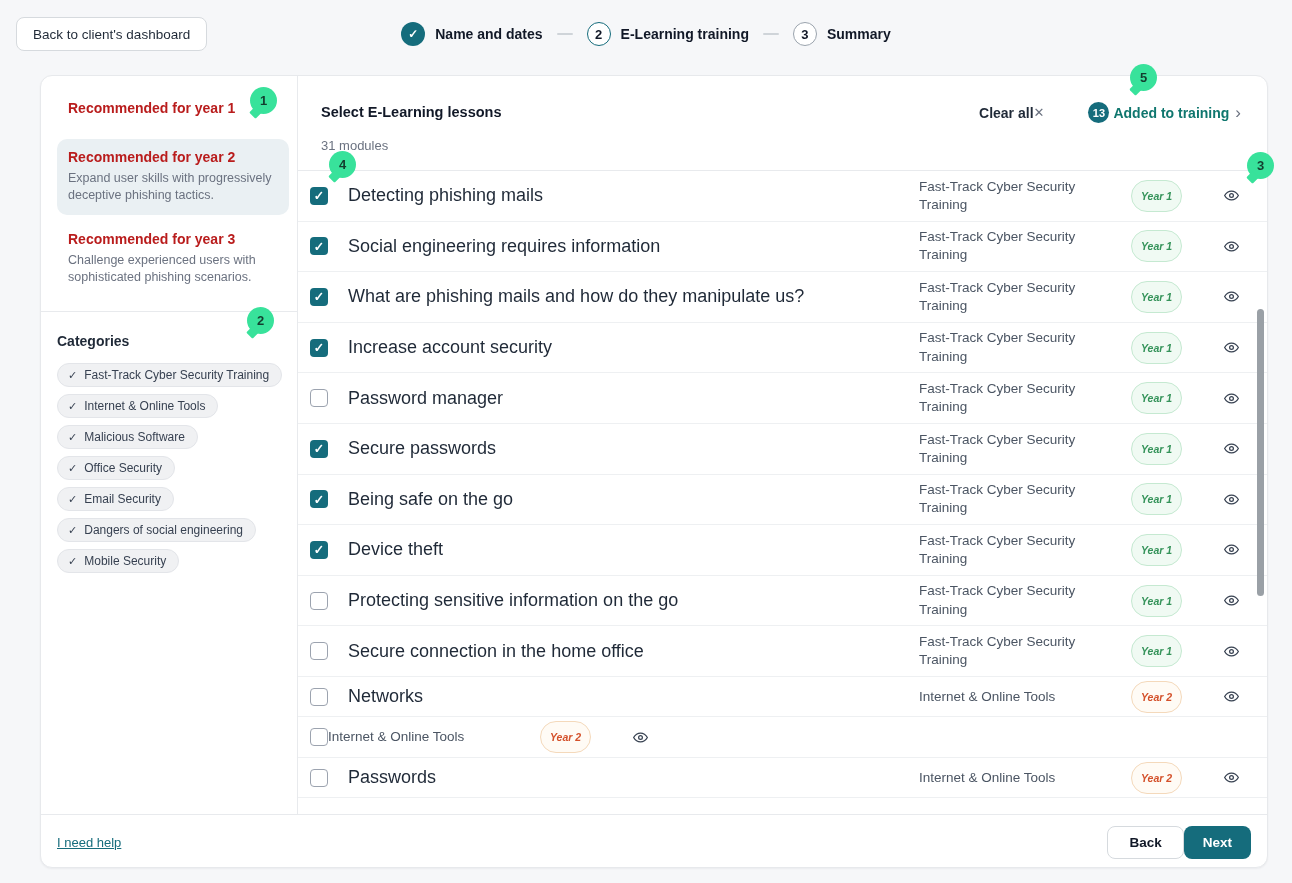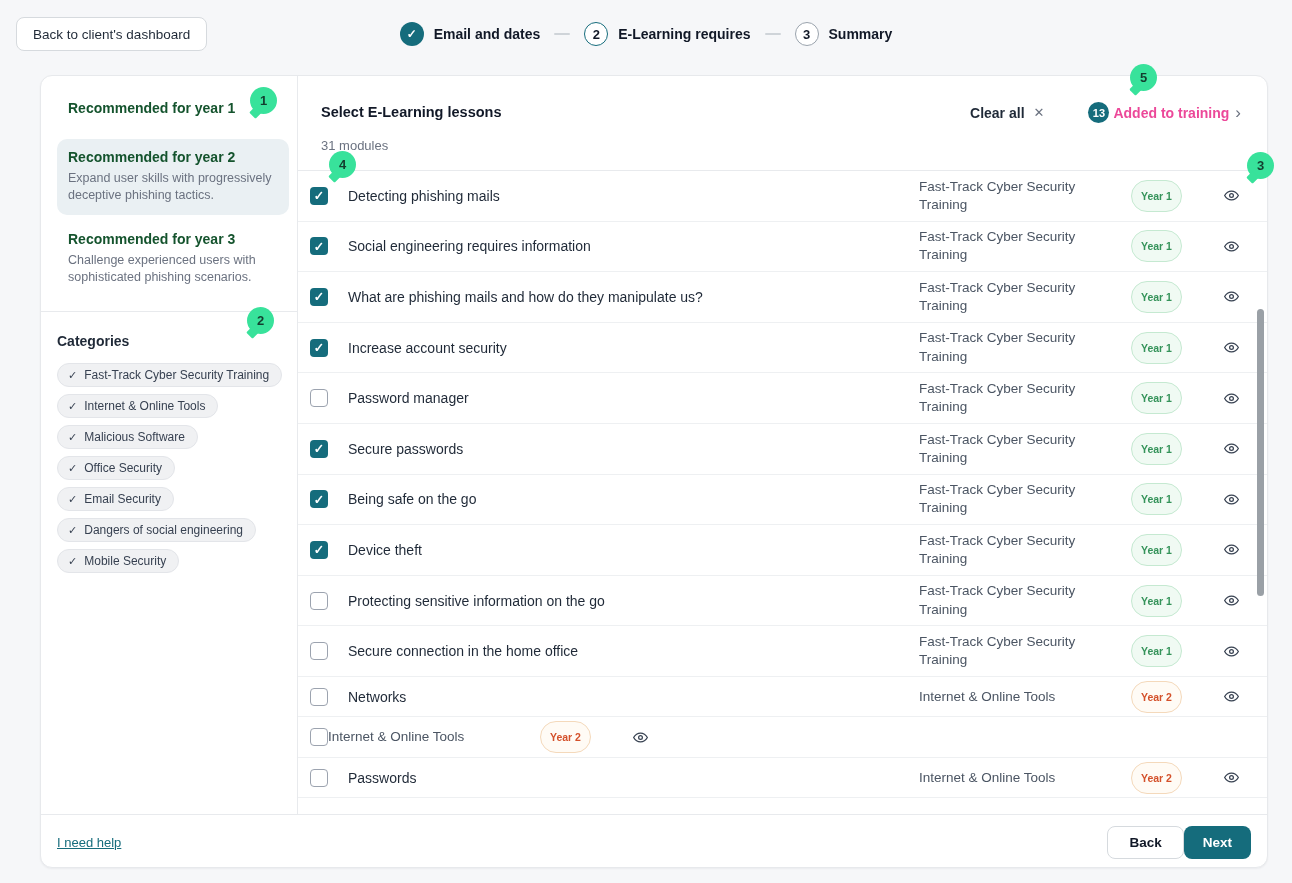--- a/index.html
+++ b/index.html
@@ -21,53 +21,53 @@
   .step-label{font-size:14px;font-weight:600;color:#111827;}
   .step-dash{width:16px;height:2px;background:#cfd4d9;border-radius:1px;}
   
   .card{position:absolute;left:40px;top:75px;width:1228px;height:793px;background:#fff;
     border:1px solid #e7e9ec;border-radius:12px;box-shadow:0 1px 2px rgba(16,24,40,.05);overflow:hidden;}
   .card-body{display:flex;height:738px;}
   
   .sidebar{width:257px;border-right:1px solid #e8eaed;padding:14px 8px 0 16px;flex:none;}
   .rec-item{padding:10px 11px 12px;border-radius:10px;margin-bottom:6px;cursor:pointer;}
   .rec-item.selected{background:#eaf0f3;}
-  .rec-title{font-size:14px;font-weight:600;color:#14532d;margin-bottom:5px;}
+  .rec-title{font-size:14px;font-weight:600;color:#b91c1c;margin-bottom:5px;}
   .rec-desc{font-size:12.5px;color:#6b7280;line-height:1.32;}
   .sidebar-divider{border-top:1px solid #e8eaed;margin:14px -8px 0 -16px;}
   .cat-title{font-size:14px;font-weight:700;margin:21px 0 14px;color:#1f2937;}
   .chip-line{display:block;}
   .chip{display:inline-flex;align-items:center;gap:7px;background:#f0f1f3;border:1px solid #e3e5e9;
     border-radius:999px;padding:4px 12px 4px 10px;font-size:12px;color:#374151;margin-bottom:7px;cursor:pointer;}
   .chip-check{font-size:11px;color:#374151;}
   
   .main{flex:1;position:relative;min-width:0;}
   .main-header{height:95px;border-bottom:1px solid #e8eaed;position:relative;}
   .mh-title{position:absolute;left:23px;top:28px;font-size:14.5px;font-weight:700;color:#111827;}
   .mh-modules{position:absolute;left:23px;top:62px;font-size:13px;color:#6b7280;}
   .mh-right{position:absolute;right:26px;top:26px;display:flex;align-items:center;}
-  .clear-all{display:flex;align-items:center;gap:9px;font-size:14px;font-weight:600;color:#1f2937;cursor:pointer;}
+  .clear-all{display:flex;align-items:center;font-size:14px;font-weight:600;color:#1f2937;cursor:pointer;}
   .clear-x{color:#6b7280;font-size:13px;font-weight:400;}
   .added{display:flex;align-items:center;gap:4px;margin-left:44px;cursor:pointer;}
   .added-badge{width:21px;height:21px;border-radius:50%;background:#156c7c;color:#fff;font-size:11px;
     font-weight:700;display:flex;align-items:center;justify-content:center;}
-  .added-label{font-size:14px;font-weight:600;color:#ec4899;}
+  .added-label{font-size:14px;font-weight:600;color:#0f766e;}
   .added-chev{color:#6b7280;font-size:17px;line-height:1;margin-left:2px;}
   .rows-viewport{position:relative;height:643px;overflow:hidden;}
   .row{display:flex;align-items:center;border-bottom:1px solid #eef0f2;padding-left:12px;padding-right:8px;cursor:pointer;}
   .row.tall{height:50.6px;}
   .row.short{height:40.5px;}
   .cb{width:18px;height:18px;border-radius:4px;flex:none;}
   .cb.checked{background:#156c7c;color:#fff;display:flex;align-items:center;justify-content:center;
     font-size:12.5px;font-weight:700;}
   .cb.un{background:#fff;border:1.4px solid #9ca3af;}
-  .row-name{flex:1;margin-left:20px;font-size:14px;color:#1f2937;min-width:0;}
+  .row-name{flex:1;margin-left:20px;font-size:18px;color:#1f2937;min-width:0;}
   .row-cat{width:190px;font-size:13.5px;color:#4b5563;line-height:1.35;flex:none;}
   .row-year{width:95px;flex:none;display:flex;justify-content:center;}
-  .badge{font-size:10.5px;font-weight:700;padding:9px 9px;border-radius:999px;white-space:nowrap;}
+  .badge{font-size:10.5px;font-weight:700;padding:9px 9px;border-radius:999px;white-space:nowrap;font-style:italic;}
   .badge.y1{color:#35935a;background:#f0faf3;border:1px solid #c5e9d1;}
   .badge.y2{color:#d4512b;background:#fffbf5;border:1px solid #f4d9bb;}
   .row-eye{width:55px;flex:none;display:flex;justify-content:center;align-items:center;cursor:pointer;}
   .scroll-thumb{position:absolute;right:3px;top:138px;width:7px;height:287px;background:#9aa0a6;border-radius:4px;}
   
   .card-footer{height:55px;border-top:1px solid #e8eaed;display:flex;align-items:center;
     justify-content:space-between;padding:0 16px;}
   .help-link{color:#156c7c;font-size:13px;text-decoration:underline;cursor:pointer;}
   .footer-btns{display:flex;}
   .btn-back{height:33px;padding:0 21px;background:#fff;border:1px solid #d6dade;border-radius:8px;
@@ -86,26 +86,26 @@
   .b5{left:1130px;top:64px;}
 </style>
 </head>
 <body>
 
 <button class="top-btn">Back to client's dashboard</button>
 
 <div class="stepper">
     <div class="step">
       <div class="step-circle done">✓</div>
-      <div class="step-label">Email and dates</div>
+      <div class="step-label">Name and dates</div>
     </div>
     <div class="step-dash"></div>
     <div class="step">
       <div class="step-circle current">2</div>
-      <div class="step-label">E-Learning requires</div>
+      <div class="step-label">E-Learning training</div>
     </div>
     <div class="step-dash"></div>
     <div class="step">
       <div class="step-circle upcoming">3</div>
       <div class="step-label">Summary</div>
     </div>
   </div>
 
 <div class="card">
   <div class="card-body">

